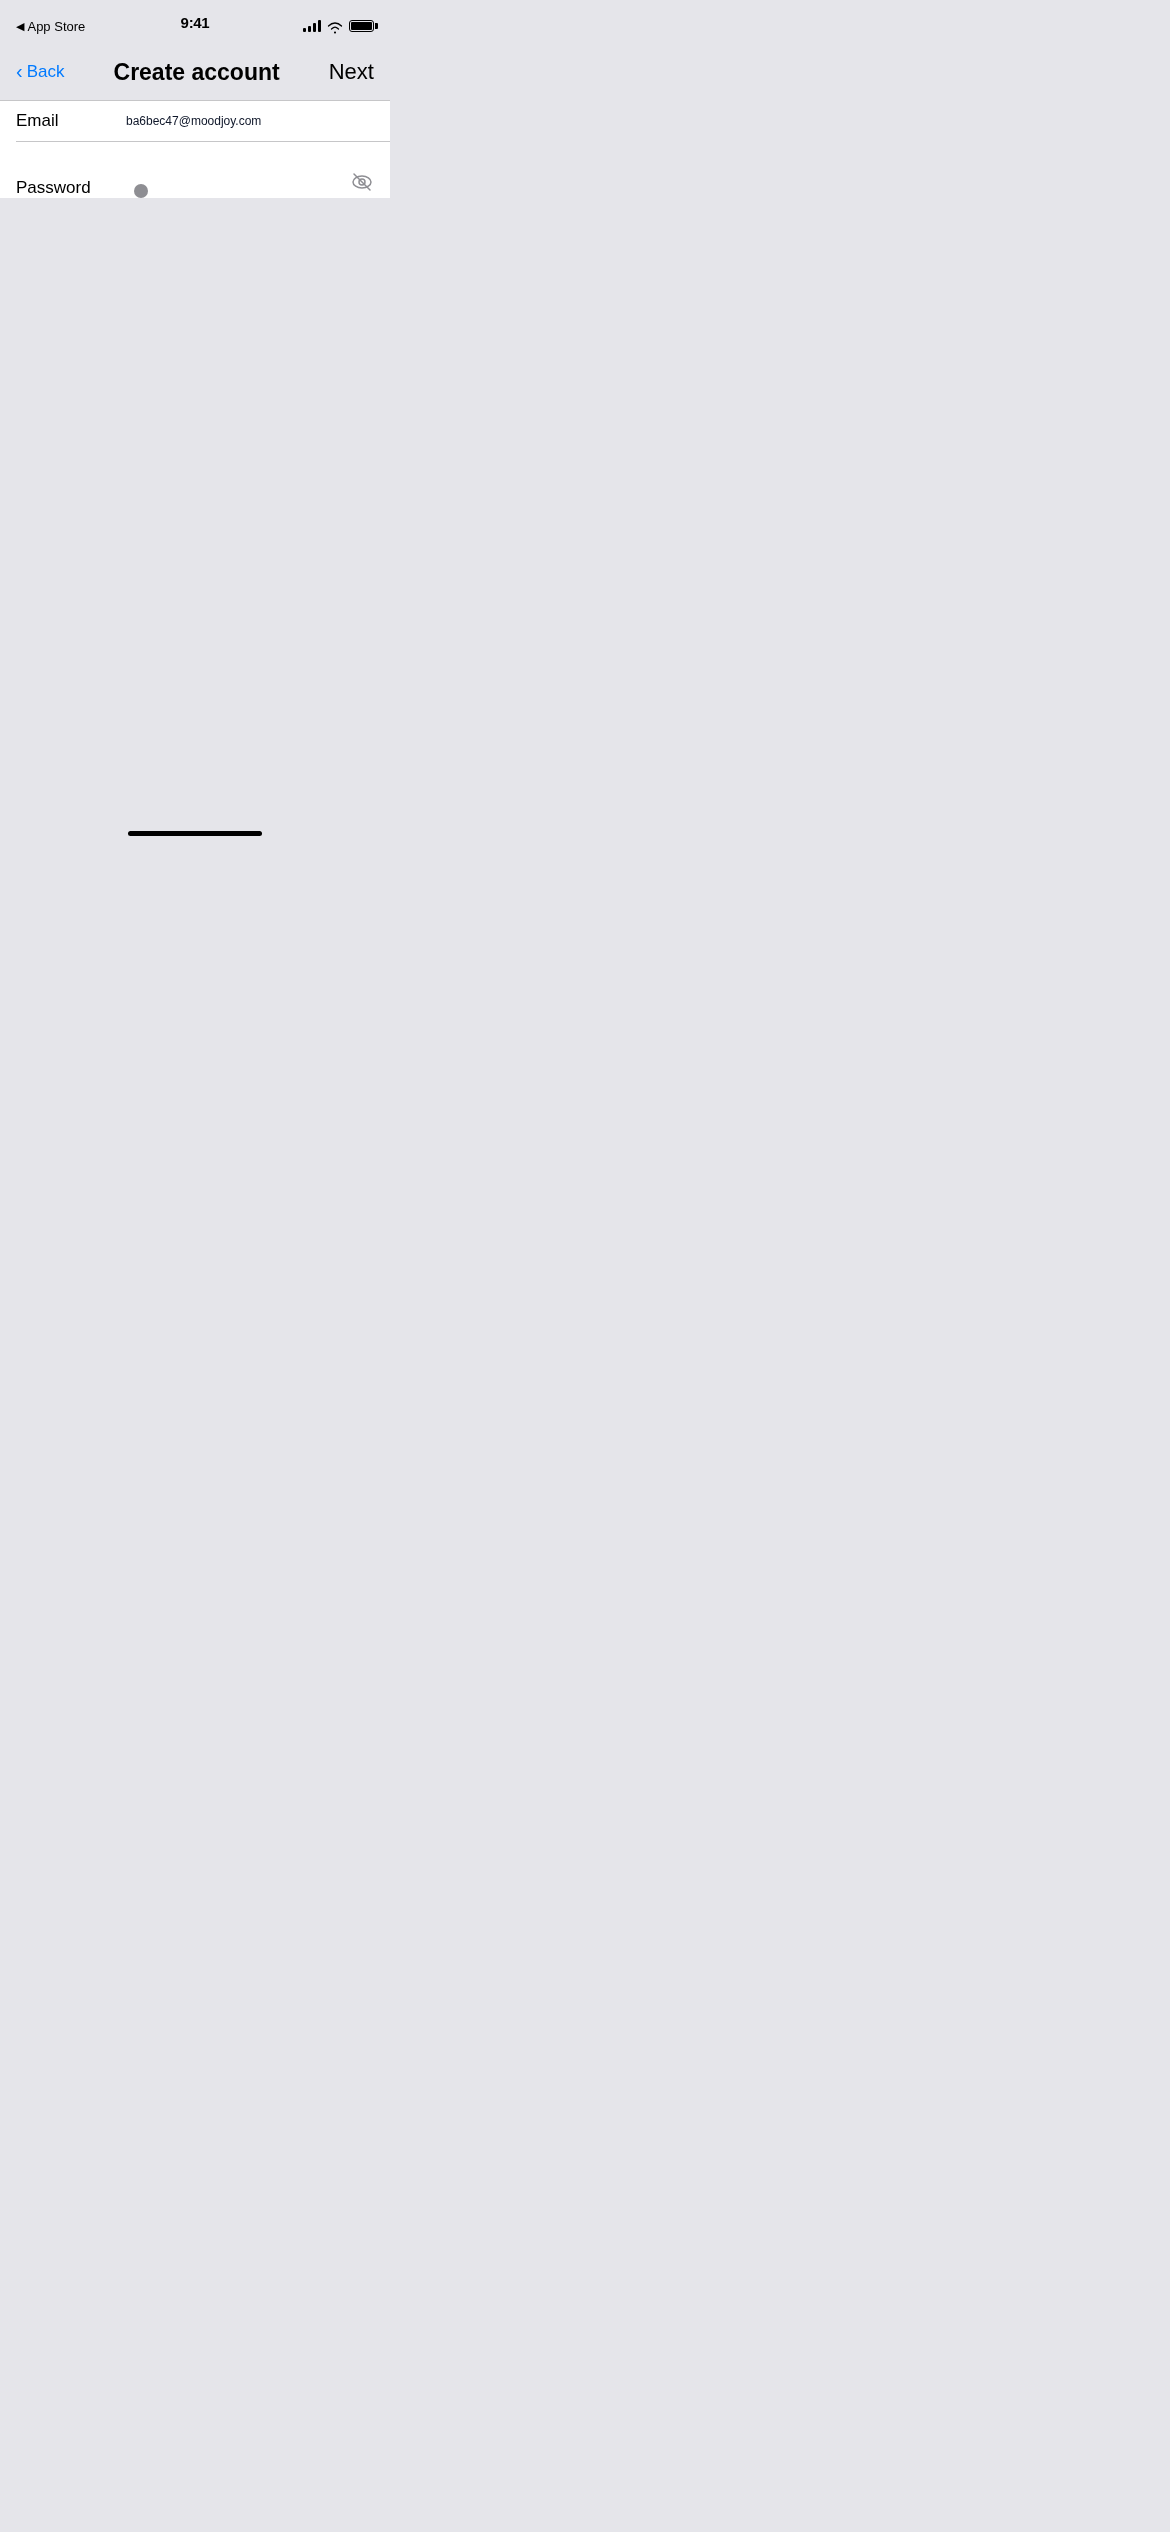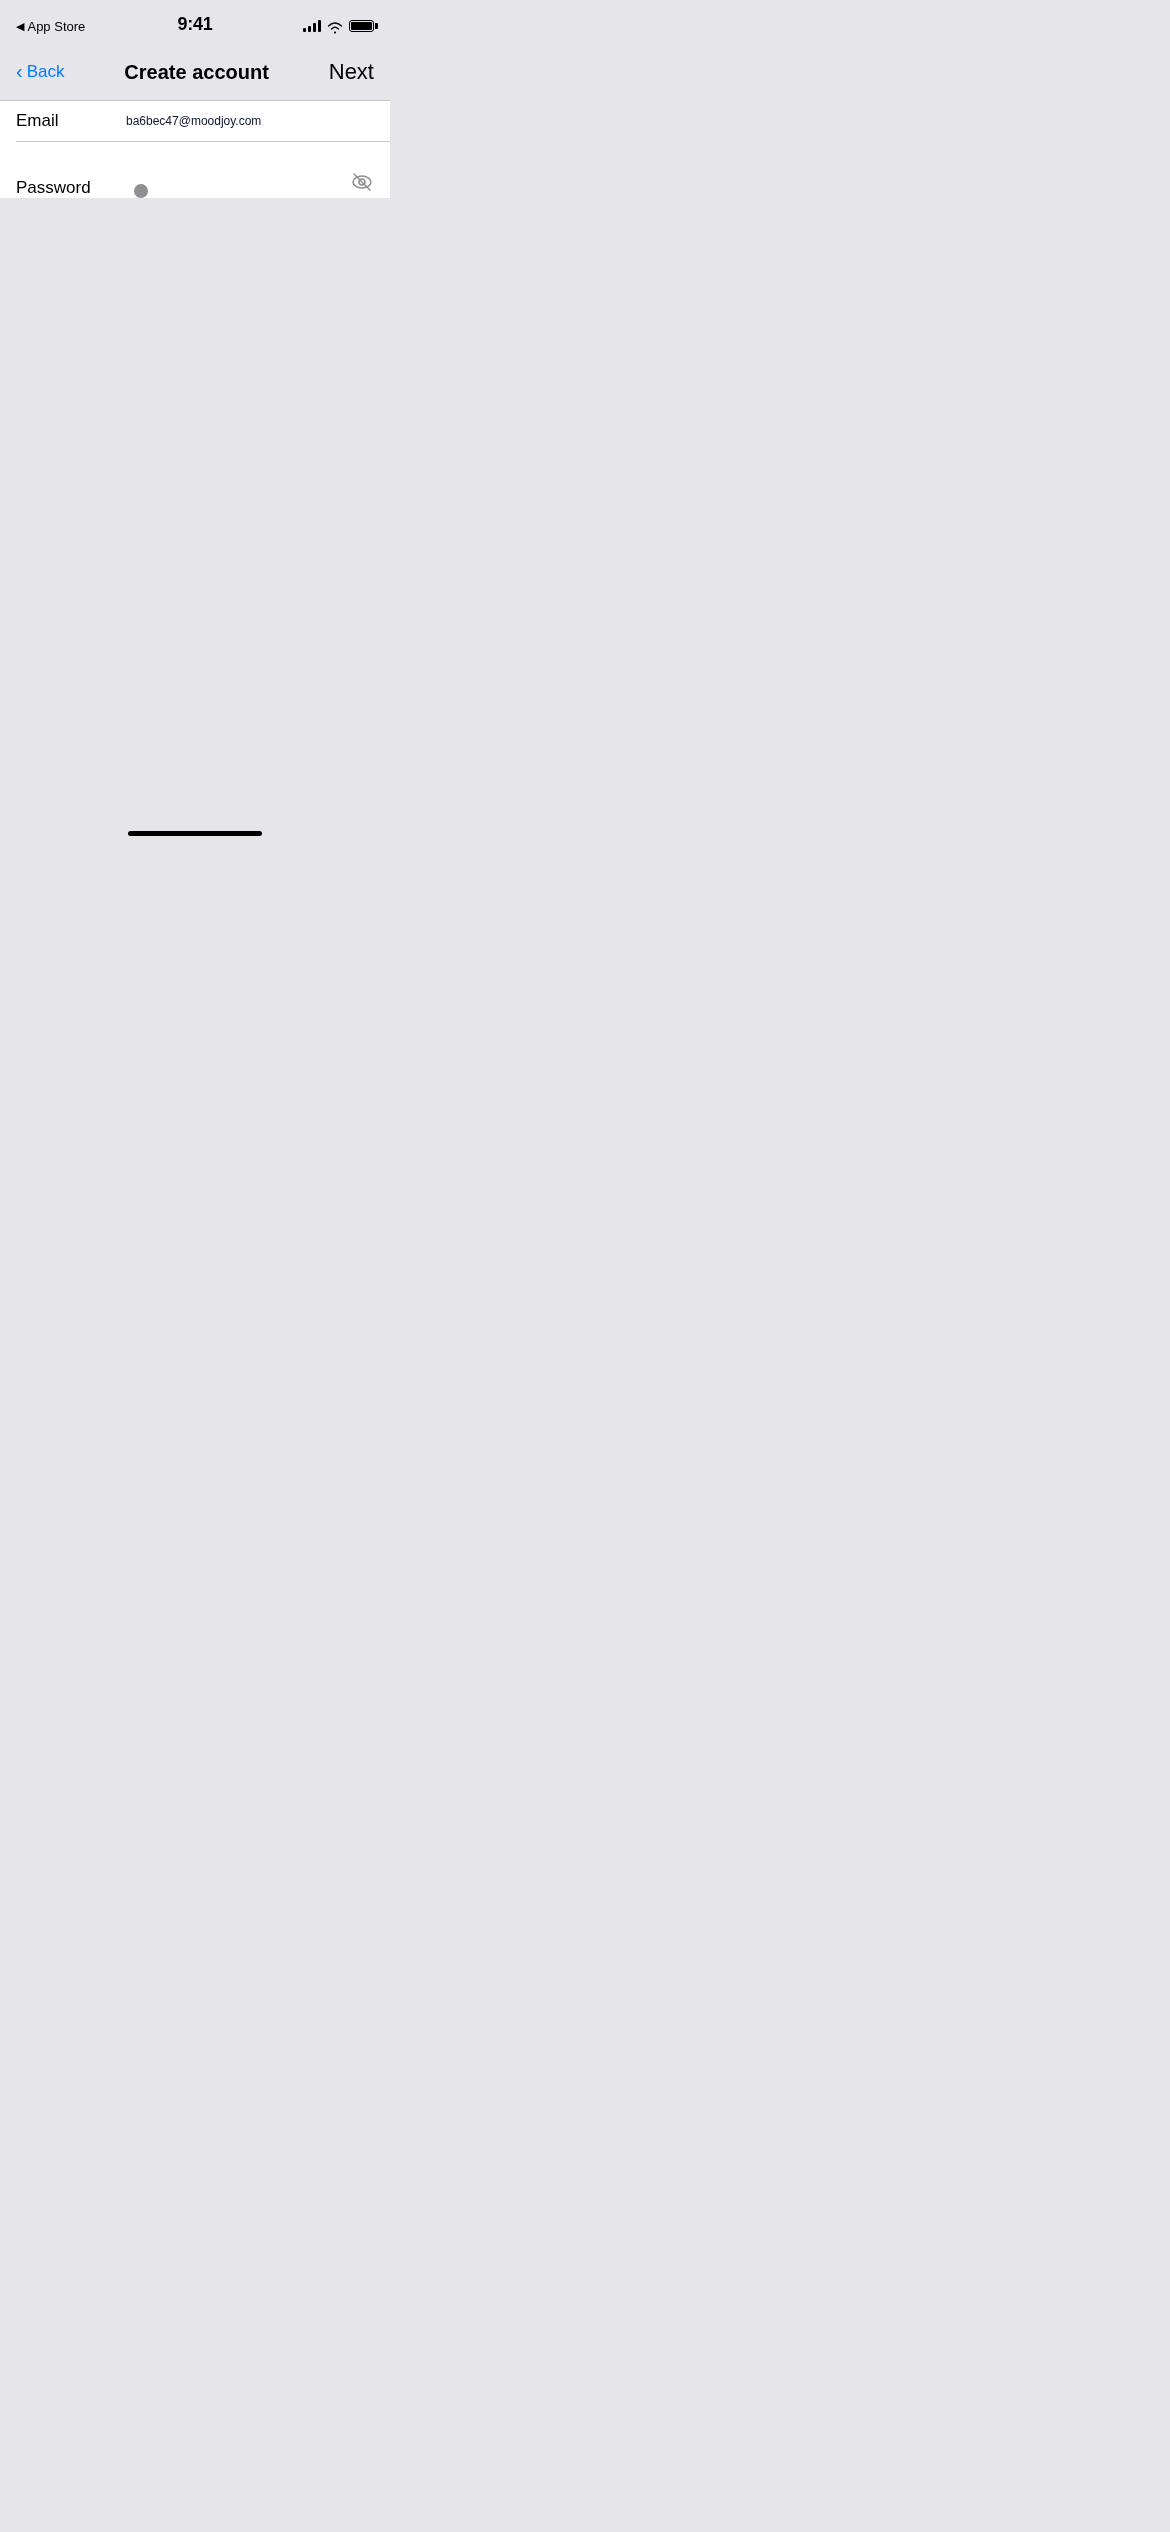--- a/index.html
+++ b/index.html
@@ -24,21 +24,21 @@
       height: 44px;
       background-color: #e5e5ea;
       display: flex;
       align-items: center;
       justify-content: space-between;
       padding: 0 16px;
       position: relative;
     }
 
     .status-time {
-      font-size: 18px;
+      font-size: 15px;
       font-weight: 600;
       color: #000;
       letter-spacing: -0.3px;
       position: absolute;
       left: 50%;
       transform: translateX(-50%);
       top: 14px;
     }
 
     .status-left {
@@ -150,21 +150,21 @@
       cursor: pointer;
     }
 
     .nav-back .chevron {
       font-size: 20px;
       font-weight: 300;
       margin-top: -1px;
     }
 
     .nav-title {
-      font-size: 20px;
+      font-size: 23px;
       font-weight: 600;
       color: #000;
     }
 
     .nav-next {
       color: #000000;
       font-size: 22px;
       cursor: pointer;
     }
 

